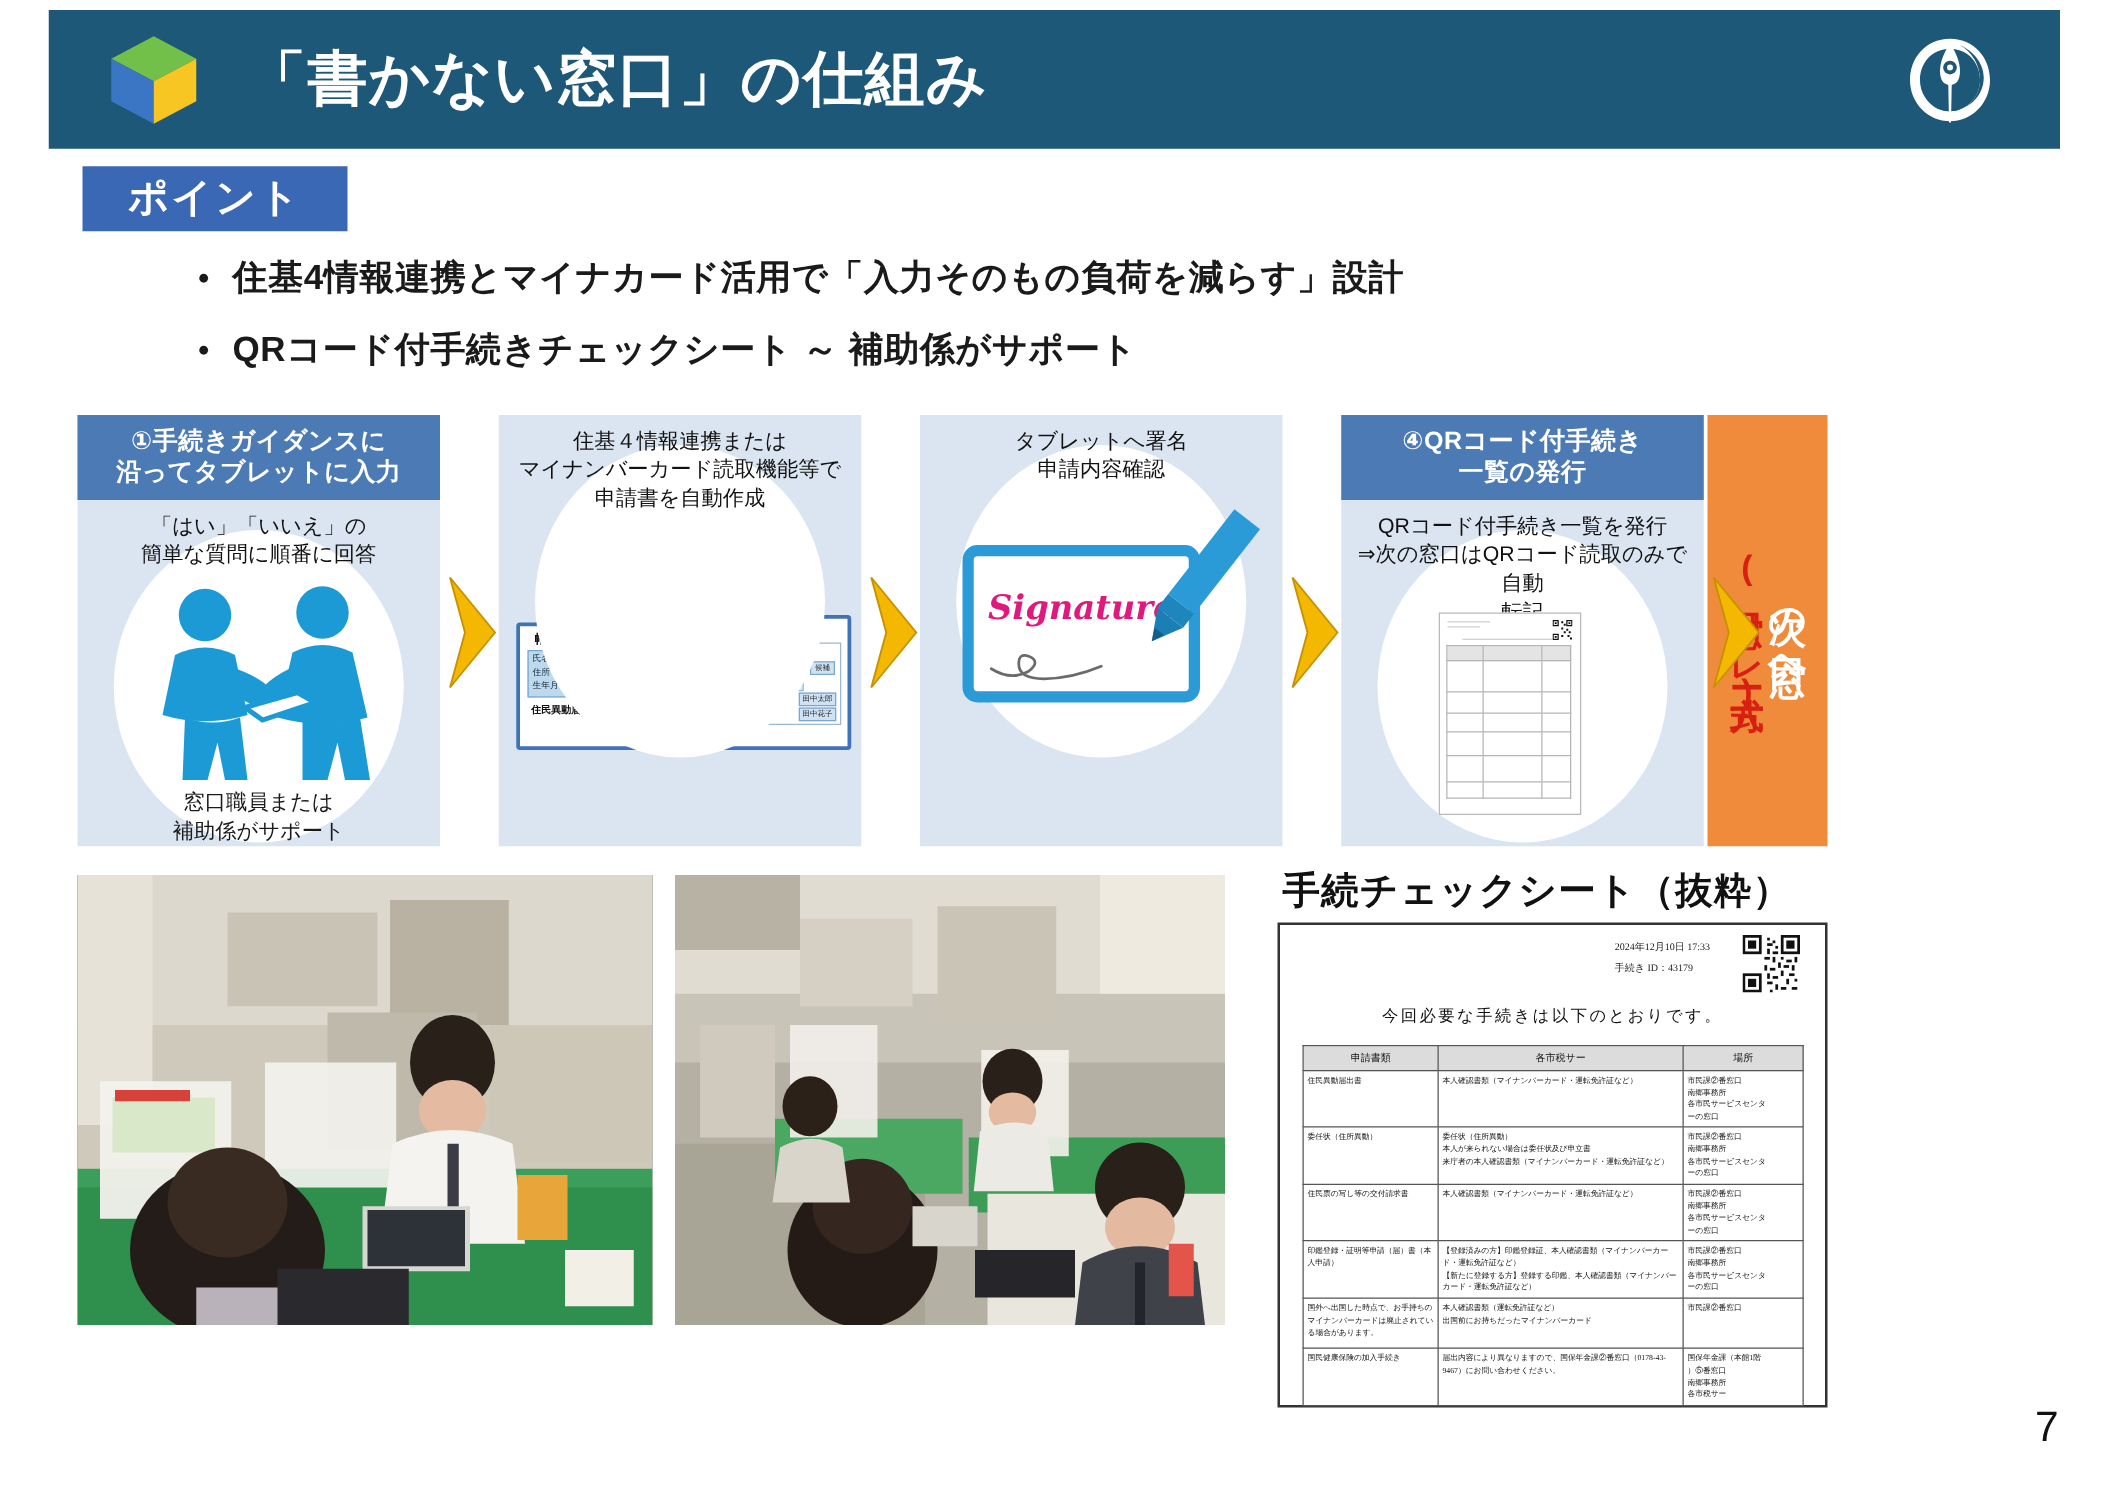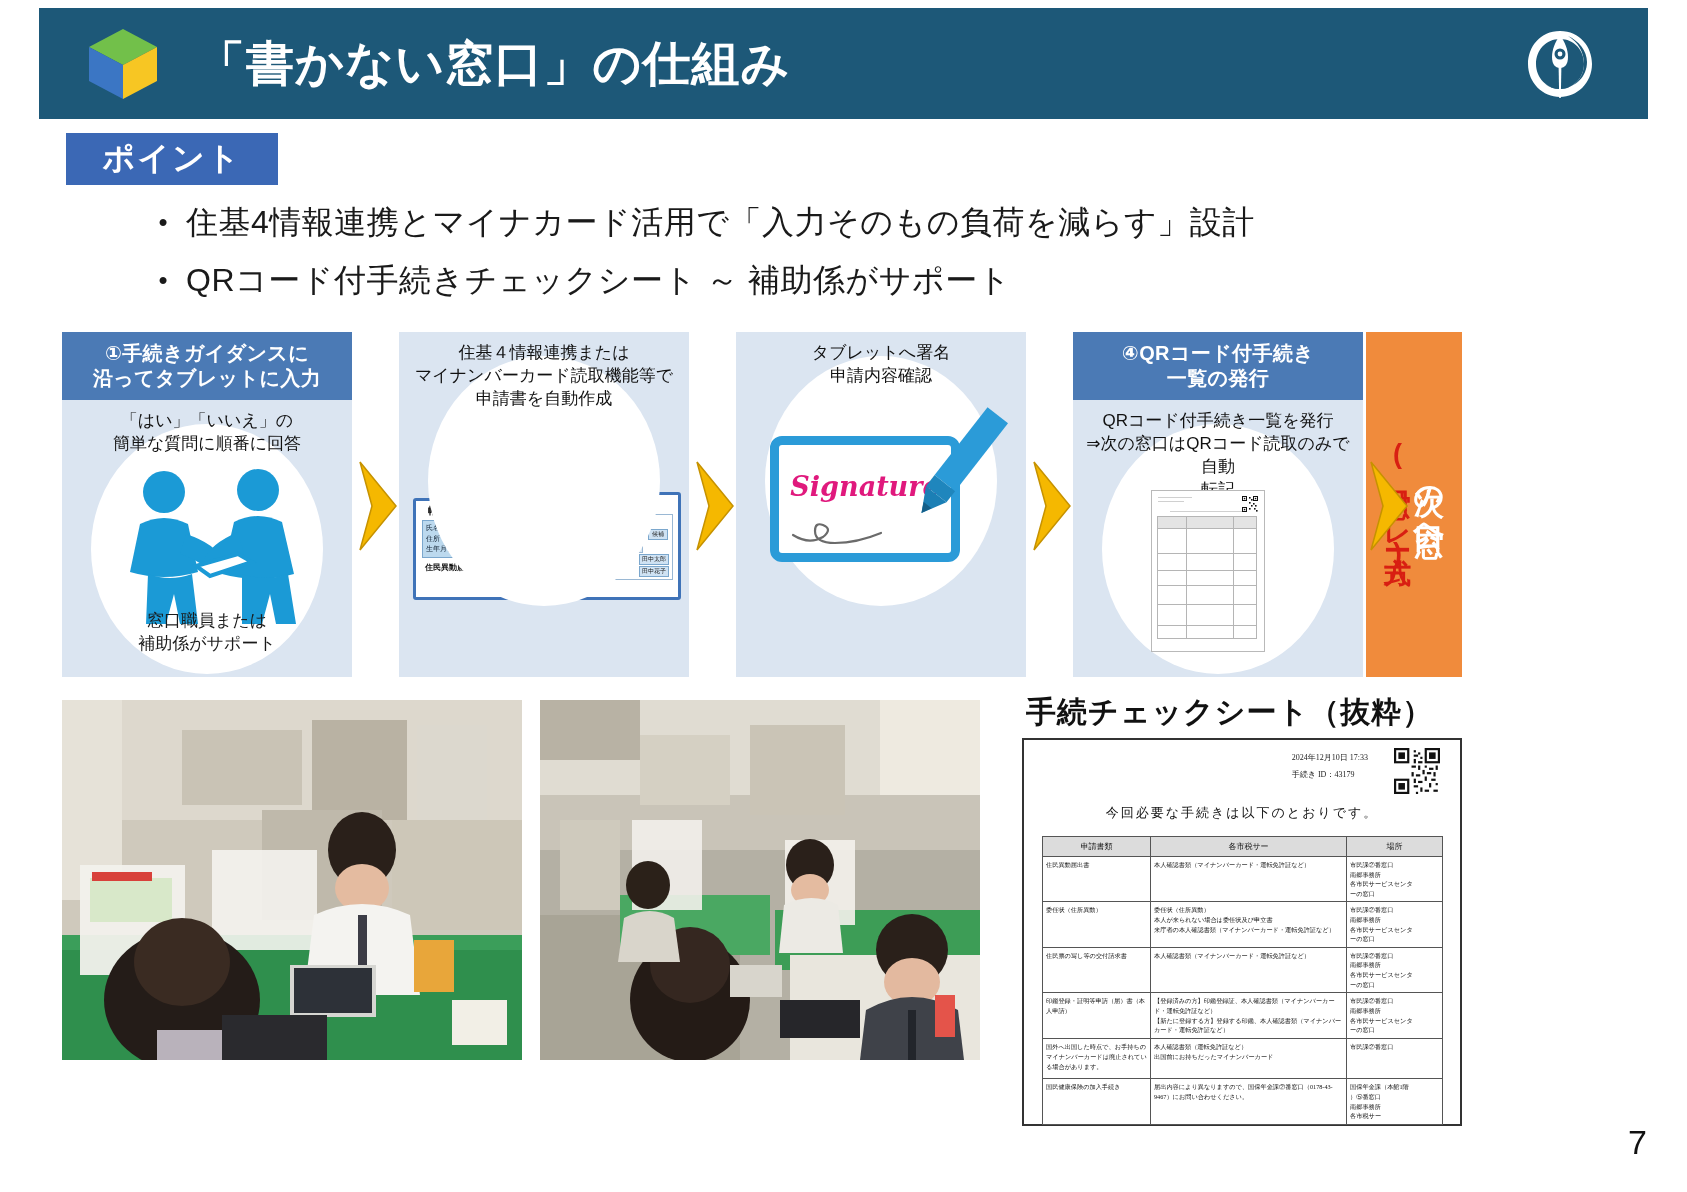--- a/index.html
+++ b/index.html
@@ -18,39 +18,39 @@
 
   
   .point-badge{position:absolute;left:66px;top:133px;width:212px;height:52px;
                background:#3b68b5;color:#fff;font-size:32px;font-weight:bold;
                display:flex;align-items:center;justify-content:center;letter-spacing:2px;}
 
   
   .bullets{position:absolute;left:140px;top:200px;width:1400px;}
   .bullet-row{display:flex;align-items:flex-start;margin-bottom:14px;}
   .bullet-dot{width:46px;flex:0 0 auto;font-size:26px;line-height:44px;text-align:center;color:#1a1a1a;}
-  .bullet-text{font-size:32px;line-height:44px;letter-spacing:0.5px;white-space:nowrap;}
+  .bullet-text{font-size:28px;line-height:44px;letter-spacing:0.5px;white-space:nowrap;font-weight:bold;}
 
   
   .flow{position:absolute;left:62px;top:332px;width:1500px;height:345px;}
   .step{position:absolute;top:0;width:290px;height:345px;background:#dbe5f1;}
   .step-head{height:68px;background:#4b7ab5;color:#fff;display:flex;
              align-items:center;justify-content:center;text-align:center;
              font-size:20px;font-weight:bold;line-height:1.25;letter-spacing:0.4px;}
   .step-body{position:relative;height:277px;overflow:hidden;}
   .step-cap{position:relative;z-index:3;padding:10px 6px 0;text-align:center;
             font-size:17px;line-height:1.35;color:#111;}
   .ellipse{position:absolute;left:50%;top:24px;transform:translateX(-50%);
            width:232px;height:250px;border-radius:50%;background:#ffffff;z-index:1;}
   .art{position:absolute;left:0;right:0;z-index:4;}
 
   .arrow{position:absolute;top:128px;width:40px;height:92px;z-index:6;}
 
   
-  .s1-foot{position:absolute;left:0;right:0;bottom:21px;text-align:center;
+  .s1-foot{position:absolute;left:0;right:0;bottom:0;text-align:center;
            font-size:17px;line-height:1.35;z-index:5;}
 
   
   .mini{position:absolute;background:#fff;border:3px solid #3f73b8;border-radius:3px;}
   .mini-title{text-align:center;font-size:10px;font-weight:bold;color:#111;padding:3px 0 2px;}
   .fieldbox{background:#bcd9ee;border:1px solid #7ba7cd;font-size:7px;line-height:1.5;
             padding:2px 3px;color:#123;}
   .minilab{font-size:8px;text-align:center;color:#111;font-weight:bold;}
 
   

